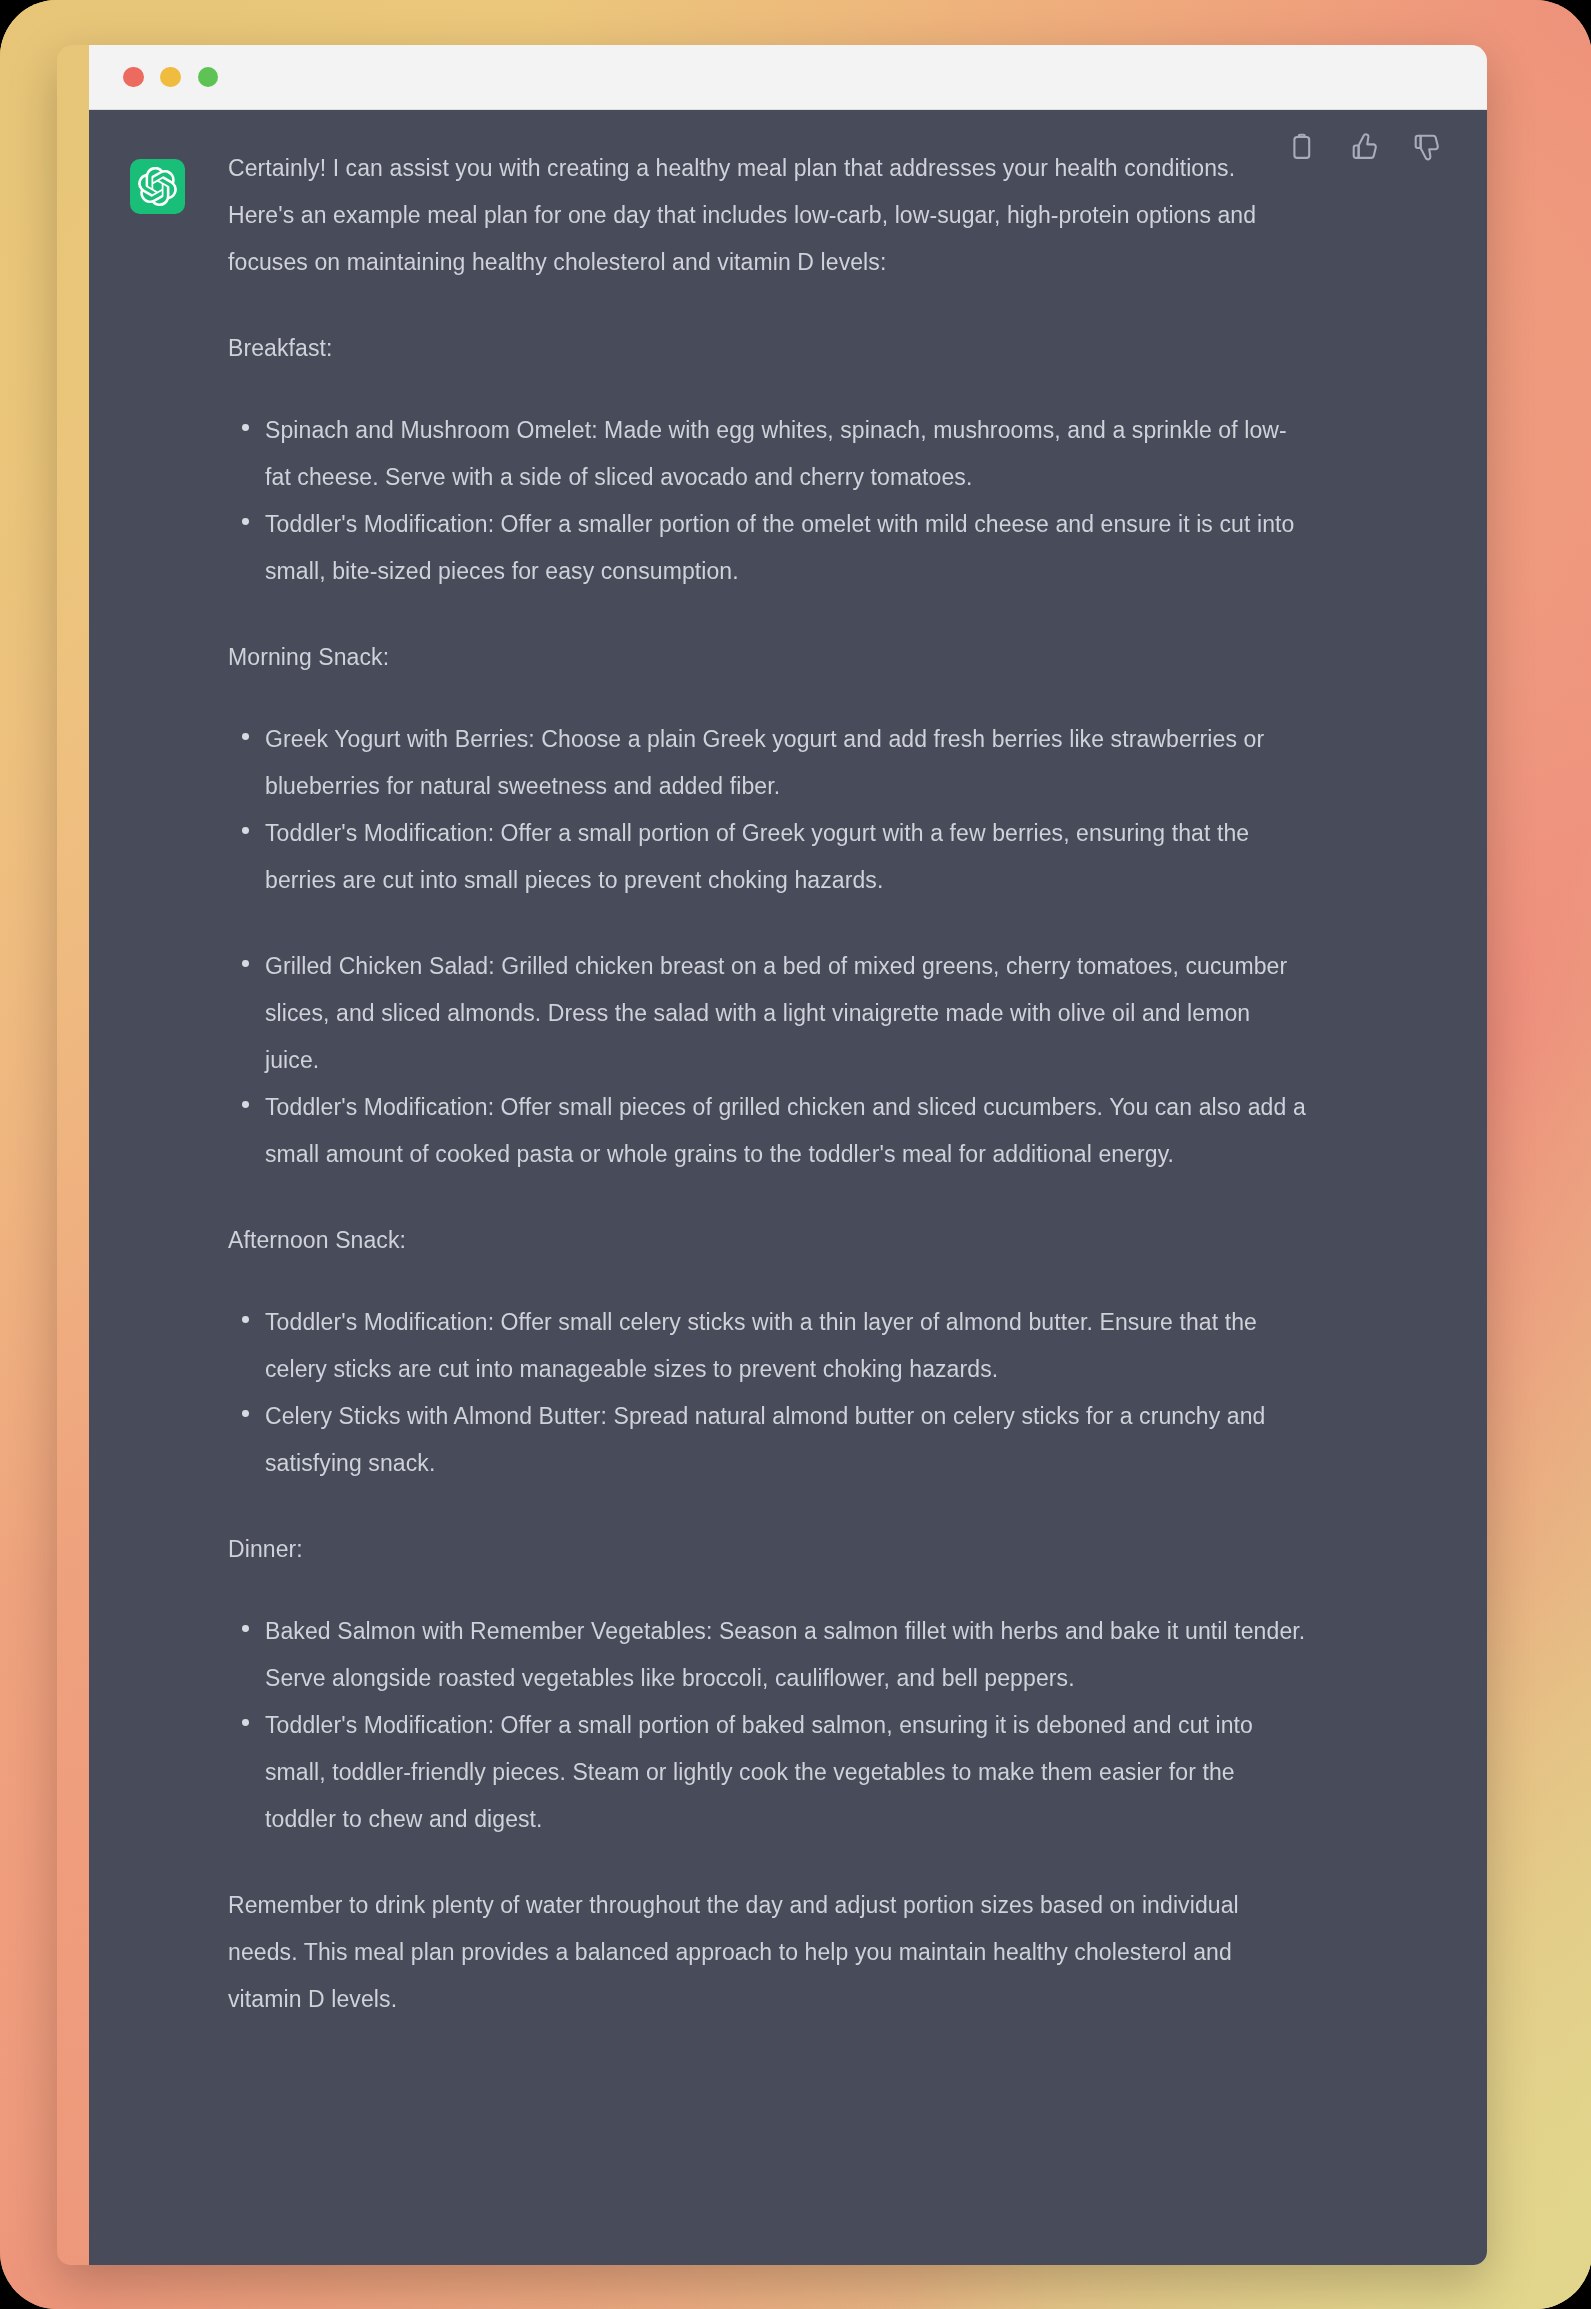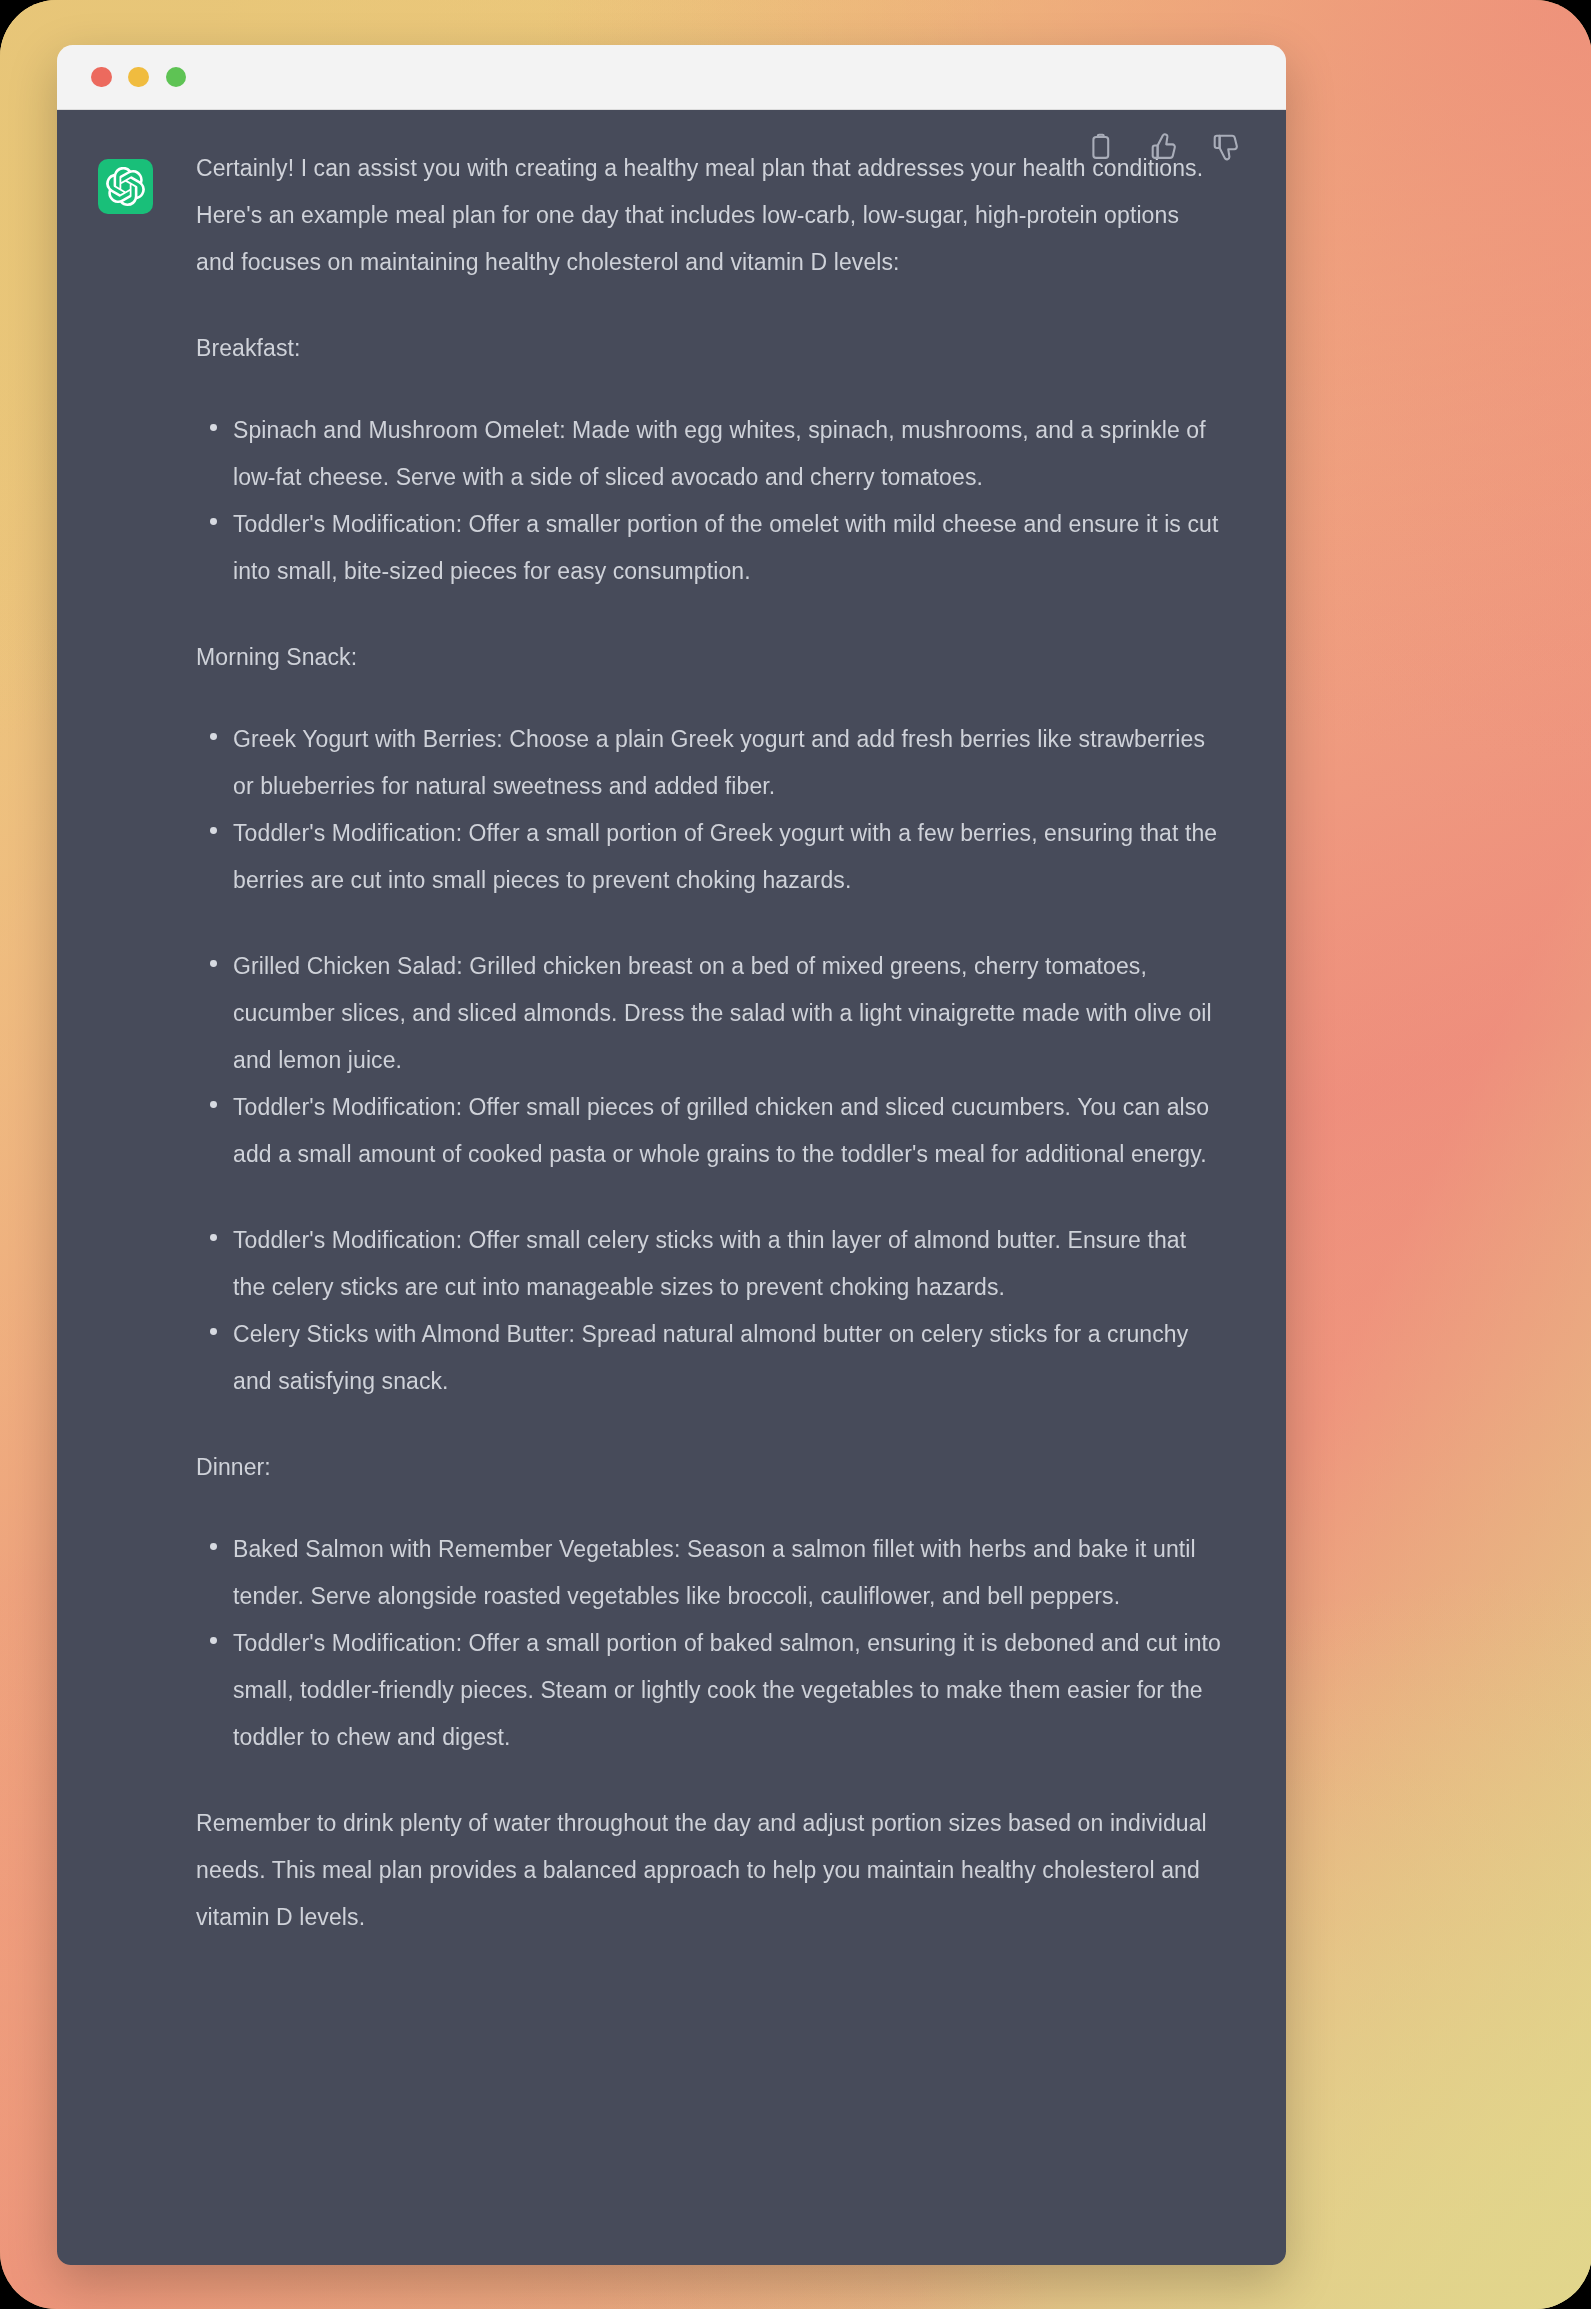--- a/index.html
+++ b/index.html
@@ -59,26 +59,27 @@
       radial-gradient(110% 55% at 0% 0%,  rgba(231,198,120,0.85) 0%, rgba(231,198,120,0) 58%),
       radial-gradient(110% 55% at 100% 100%, rgba(226,214,140,0.88) 0%, rgba(226,214,140,0) 58%);
     pointer-events: none;
   }
 
   
   #window {
     position: absolute;
     left: 57px;
     top: 45px;
-    width: 1229px;
+    width: 1430px;
     height: 2220px;
     border-radius: 15.8px 15.8px 13.8px 13.8px;
     overflow: hidden;
     box-shadow: 0 17.7px 49px rgba(0,0,0,0.22);
     z-index: 3;
+    padding-left: 32px;
   }
 
   #titlebar {
     height: 65px;
     background: #f3f3f3;
     display: flex;
     align-items: center;
     padding-left: 34px;
     border-bottom: 1px solid #dcdcdc;
   }
@@ -235,20 +236,21 @@
           <ul class="bullets">
             <li>Greek Yogurt with Berries: Choose a plain Greek yogurt and add fresh berries like strawberries or blueberries for natural sweetness and added fiber.</li>
             <li>Toddler's Modification: Offer a small portion of Greek yogurt with a few berries, ensuring that the berries are cut into small pieces to prevent choking hazards.</li>
           </ul>
 
           <ul class="bullets">
             <li>Grilled Chicken Salad: Grilled chicken breast on a bed of mixed greens, cherry tomatoes, cucumber slices, and sliced almonds. Dress the salad with a light vinaigrette made with olive oil and lemon juice.</li>
             <li>Toddler's Modification: Offer small pieces of grilled chicken and sliced cucumbers. You can also add a small amount of cooked pasta or whole grains to the toddler's meal for additional energy.</li>
           </ul>
 
+          <p class="section-head">Afternoon Snack:</p>
           <ul class="bullets">
             <li>Toddler's Modification: Offer small celery sticks with a thin layer of almond butter. Ensure that the celery sticks are cut into manageable sizes to prevent choking hazards.</li>
             <li>Celery Sticks with Almond Butter: Spread natural almond butter on celery sticks for a crunchy and satisfying snack.</li>
           </ul>
 
           <p class="section-head">Dinner:</p>
           <ul class="bullets">
             <li>Baked Salmon with Remember Vegetables: Season a salmon fillet with herbs and bake it until tender. Serve alongside roasted vegetables like broccoli, cauliflower, and bell peppers.</li>
             <li>Toddler's Modification: Offer a small portion of baked salmon, ensuring it is deboned and cut into small, toddler-friendly pieces. Steam or lightly cook the vegetables to make them easier for the toddler to chew and digest.</li>
           </ul>

